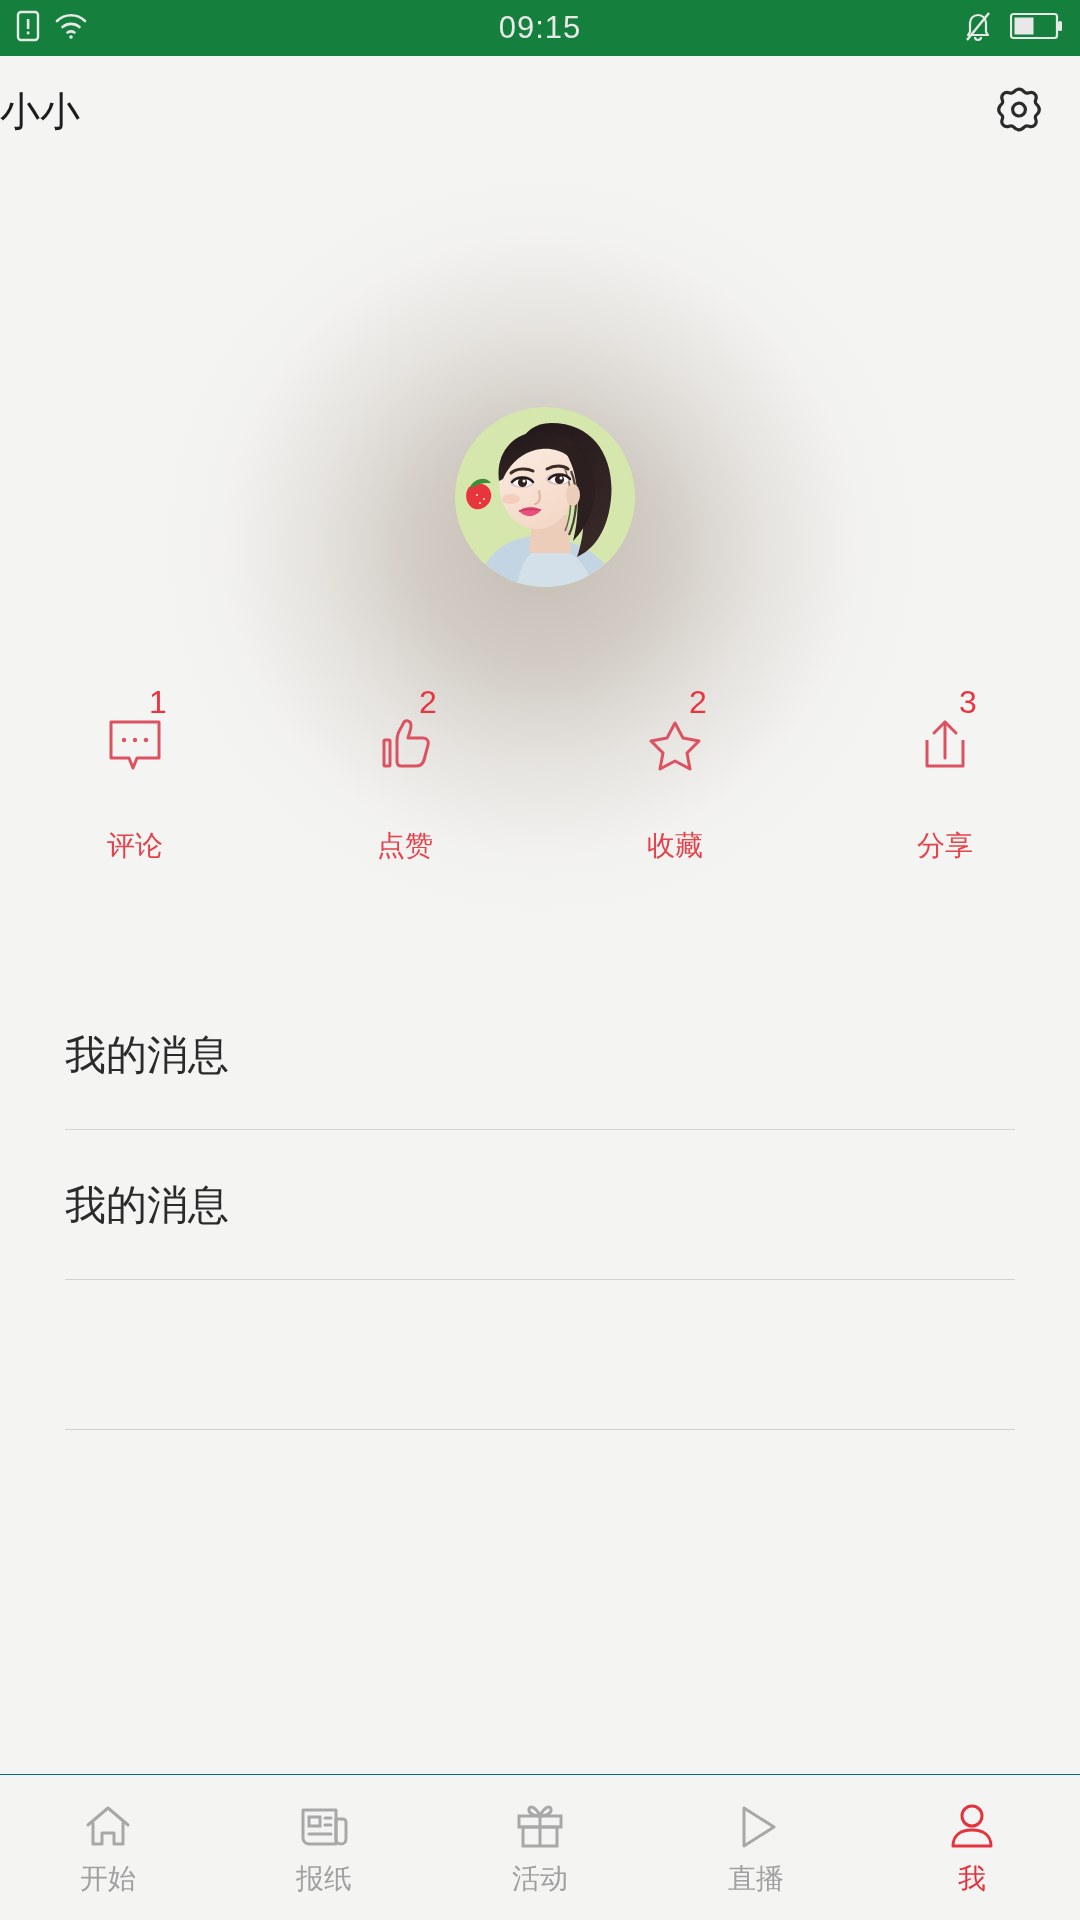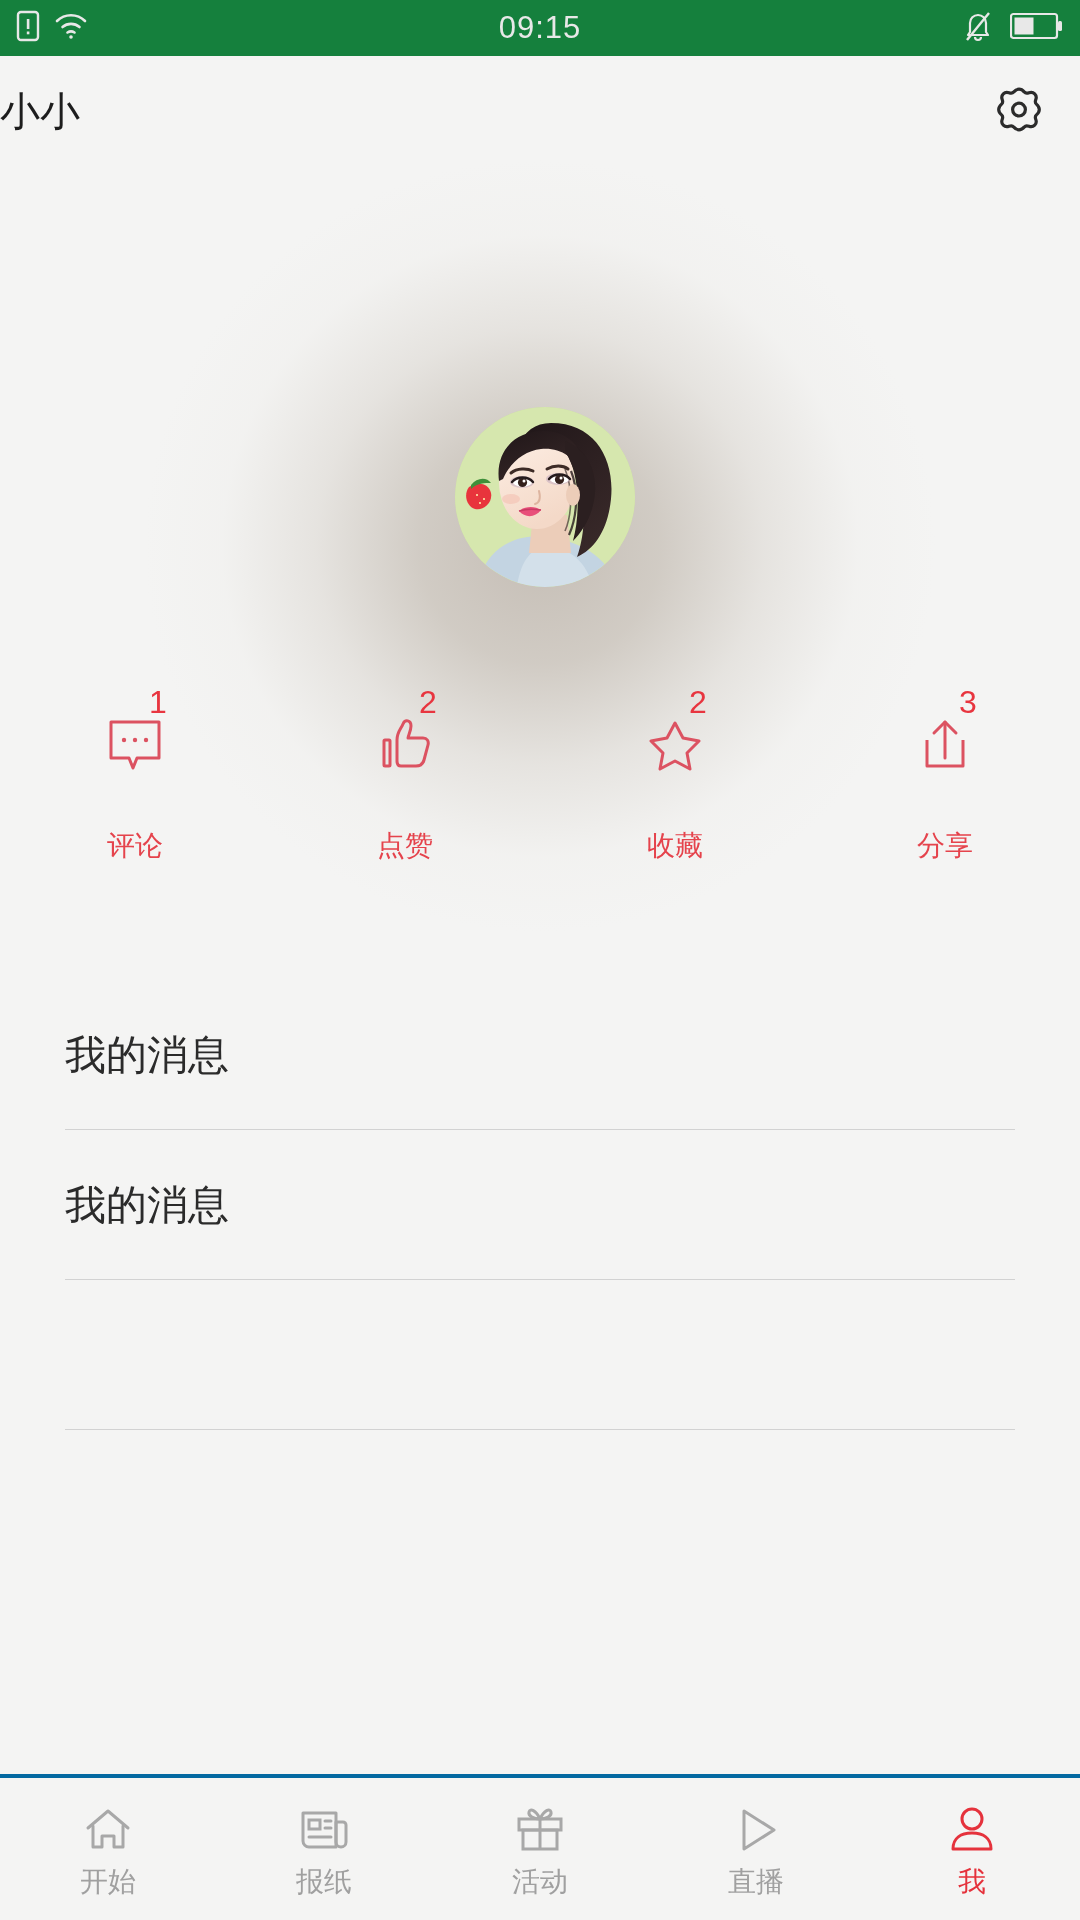--- a/index.html
+++ b/index.html
@@ -92,21 +92,21 @@
     font-size:41px; color:#2b2b2b; font-weight:400;
   }
   .menu-divider{
     position:absolute; left:65px; bottom:0; width:950px; height:1px;
     background:#d2d2d2;
   }
 
   
   #bottom-nav{
     position:absolute; left:0; bottom:0; width:1080px; height:146px;
-    background:#f4f4f3; border-top:4px solid #0369a1;
+    background:#f4f4f3; border-top:1px solid #0369a1;
     display:flex; z-index:5;
   }
   .nav-item{
     flex:1; position:relative; height:146px; cursor:pointer;
   }
   .nav-icon-wrap{
     position:absolute; left:50%; top:26px; transform:translateX(-50%);
     width:52px; height:52px;
   }
   .nav-label{

